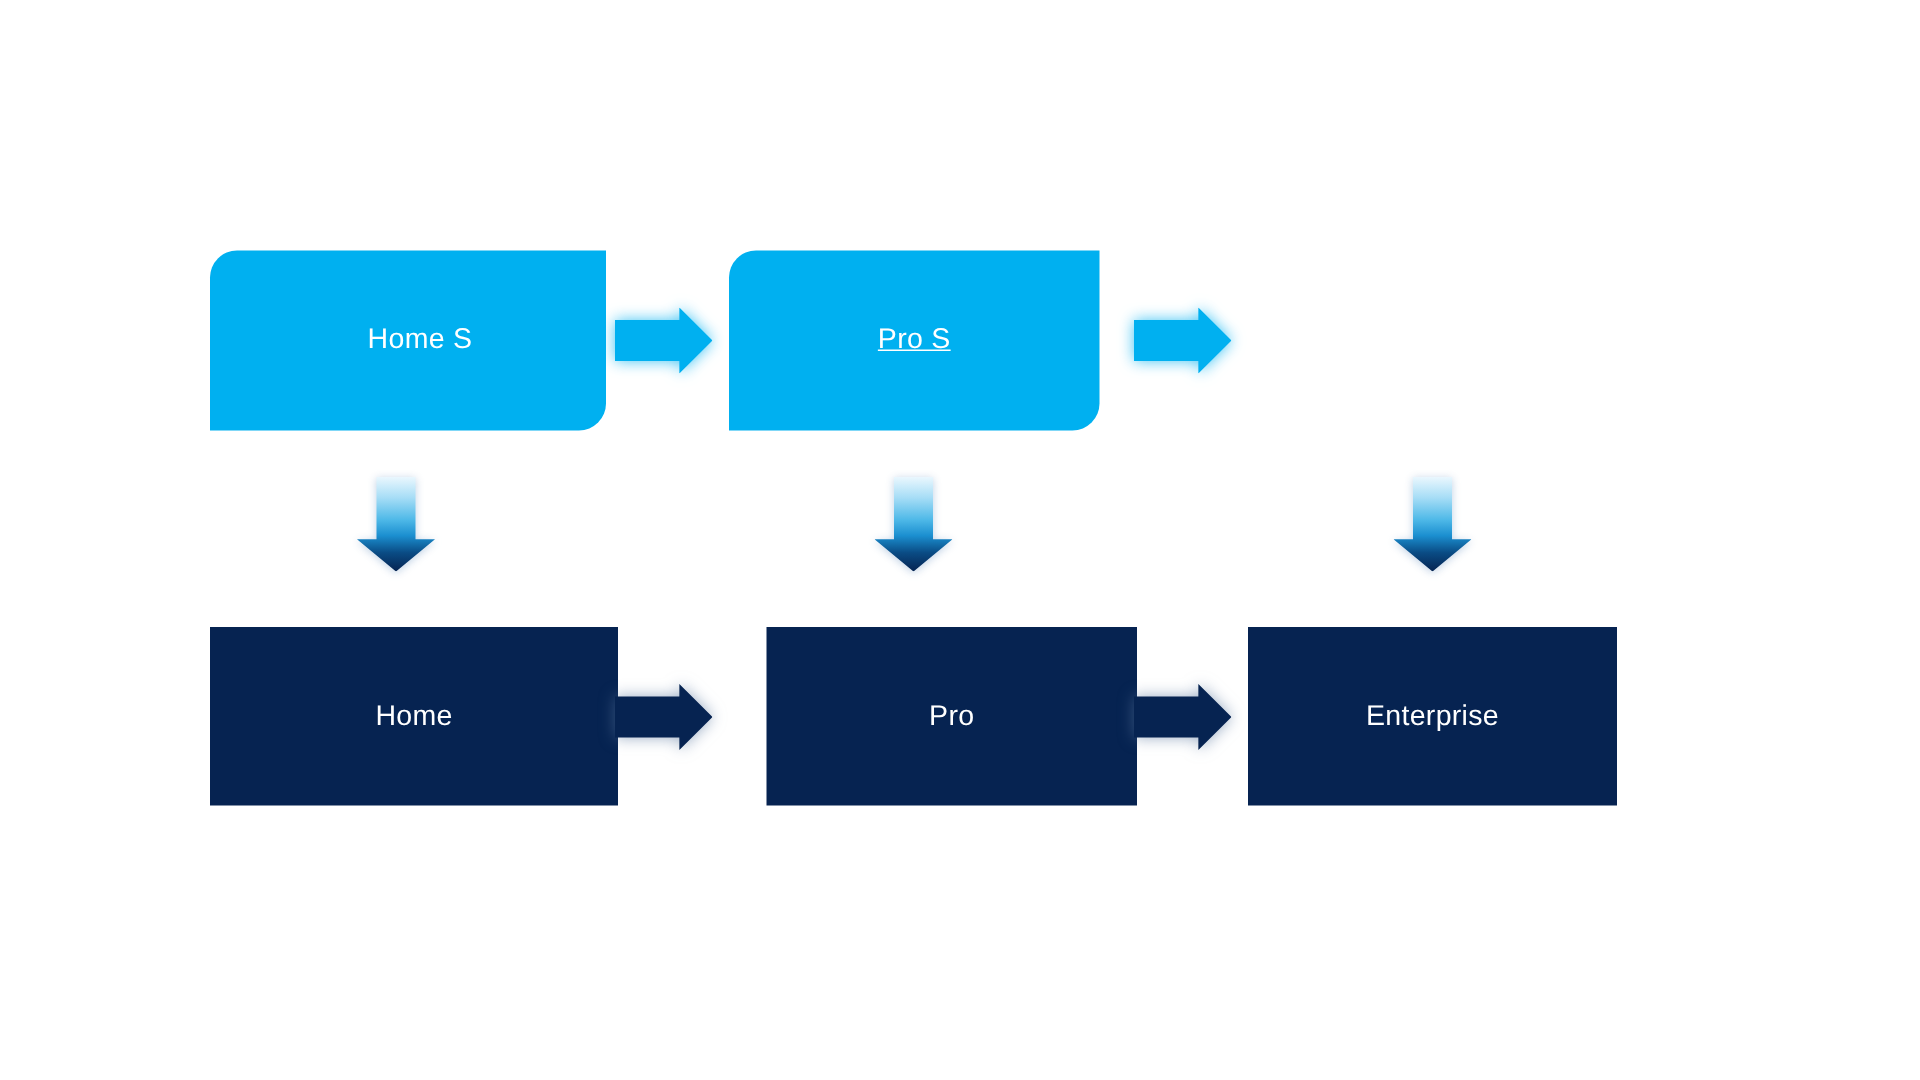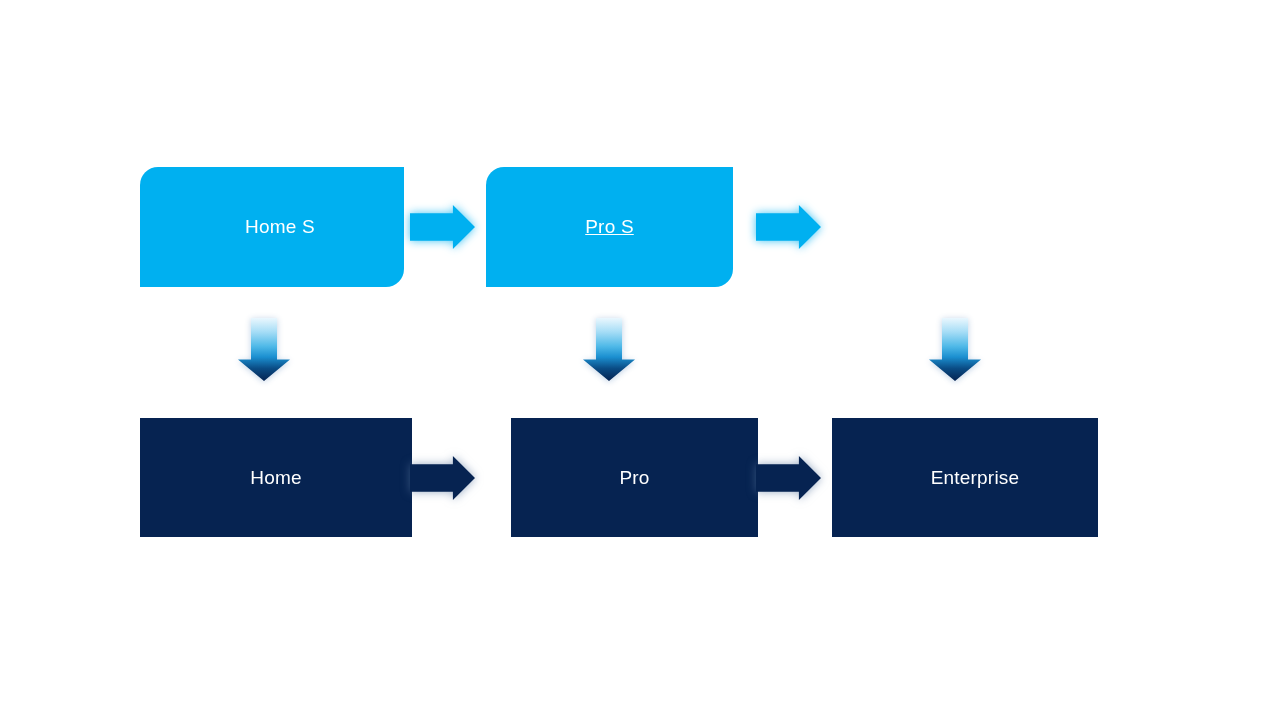--- a/index.html
+++ b/index.html
@@ -105,21 +105,21 @@
   <div class="varrow-wrap" style="left:929px;">
     <div class="varrow"></div>
   </div>
 
   <div class="box bottom-row" style="left:140px; width:272px;justify-content:center;">
     <span>Home</span>
   </div>
   <div class="box bottom-row" style="left:486px; width:247px;margin-left:25px;">
     <span>Pro</span>
   </div>
-  <div class="box bottom-row" style="left:832px; width:246px;padding-left:20px;">
+  <div class="box bottom-row" style="left:832px; width:246px;">
     <span>Enterprise</span>
   </div>
 
   <div class="harrow-wrap row-bottom" style="left:410px;">
     <div class="harrow navy"></div>
   </div>
   <div class="harrow-wrap row-bottom" style="left:756px;">
     <div class="harrow navy"></div>
   </div>
 

